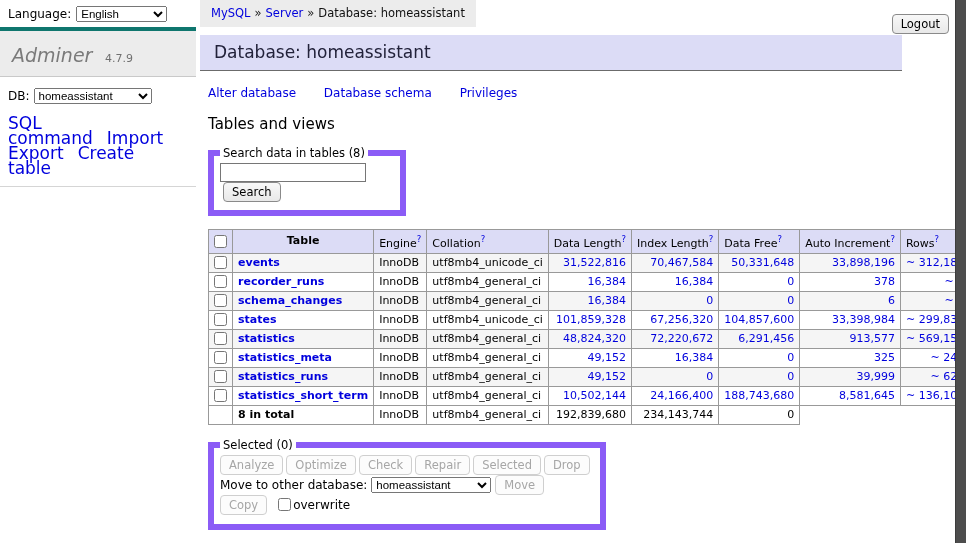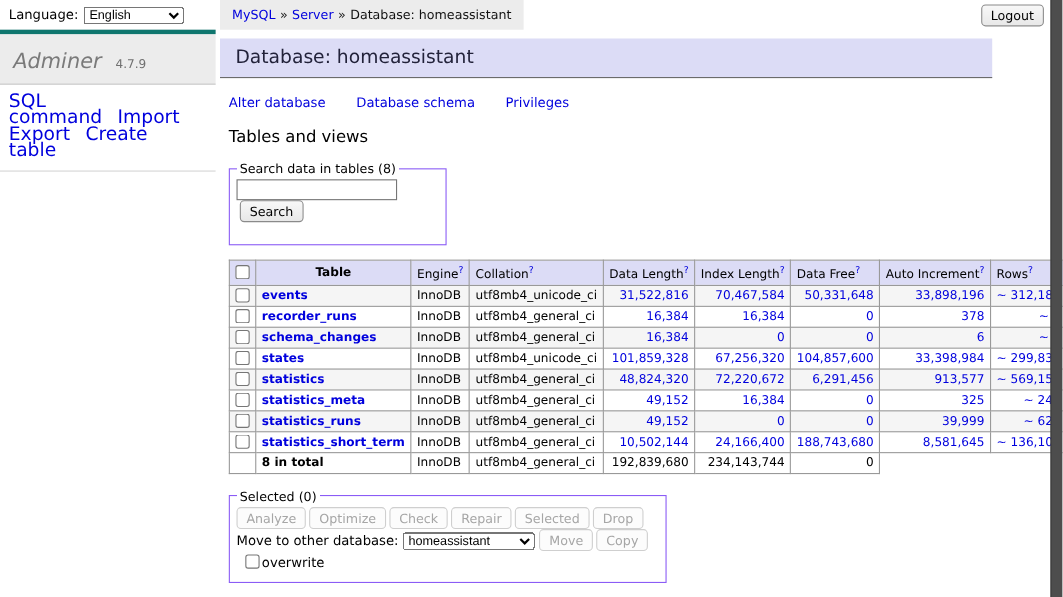--- a/index.html
+++ b/index.html
@@ -34,36 +34,36 @@
 
   
   .btn {
     font-family: "DejaVu Sans", "Liberation Sans", sans-serif;
     font-size: 11.5px; color: #000;
     background: linear-gradient(#f8f8f8, #e8e8e8);
     border: 1px solid #8a8a8a; border-radius: 4px;
     padding: 2px 8px; cursor: pointer;
   }
   .btn:disabled { color: #a6a6a6; border-color: #cfcfcf; background: #fcfcfc; cursor: default; }
-  #logout { position: absolute; top: 4px; right: 17px; }
+  #logout { position: absolute; top: 14px; right: 17px; }
 
   
   #main { position: absolute; left: 200px; top: 0; width: 702px; }
   .breadcrumb { display: inline-block; background: #ececec; padding: 6px 11px 7px; font-size: 11.5px; }
   .breadcrumb .sep { color: #222; margin: 0 4px; }
   .breadcrumb .current { color: #111; }
   #page-title {
     margin: 8px 0 0; background: #dcdcf6; border-bottom: 1px solid #6b6b6b;
     padding: 7px 14px 8px; font-size: 17px; font-weight: normal; color: #22223a;
   }
   .action-links { margin: 15px 0 0; padding-left: 8px; }
   .action-links a { margin-right: 24px; }
   h3.section { font-size: 15px; font-weight: normal; margin: 15px 0 0; padding-left: 8px; }
 
-  fieldset { border: 1px solid #8b5cf6; margin: 13px 0 0 8px; padding: 3px 6px 20px; }
+  fieldset { border: 6px solid #8b5cf6; margin: 13px 0 0 8px; padding: 3px 6px 8px; }
   legend { font-size: 11.5px; padding: 0 3px; }
   #search-fieldset { width: 198px; }
   #search-input { width: 146px; font-size: 11.5px; border: 1px solid #767676; padding: 2px 3px; height: 19px; vertical-align: middle; }
   #search-btn { margin-left: 3px; vertical-align: middle; }
 
   
   table.tables { border-collapse: collapse; margin: 13px 0 0 8px; font-size: 11px; }
   .tables td, .tables th { border: 1px solid #999; padding: 2px 5px; line-height: 14px; white-space: nowrap; }
   .tables thead td, .tables thead th { background: #dcdcf6; font-weight: normal; text-align: left; }
   .tables thead th { font-weight: bold; text-align: center; }
@@ -95,20 +95,23 @@
 <body>
 
 <aside id="sidebar">
   <div class="lang-row">
     <label>Language:</label><select><option>English</option></select>
   </div>
   <h1 id="logo">
     <span class="logo-name">Adminer</span>
     <span class="logo-version">4.7.9</span>
   </h1>
+  <div class="db-row">
+    <label>DB:</label><select><option>homeassistant</option></select>
+  </div>
   <p class="menu-links">
     <span><a>SQL command</a><a>Import</a></span><br>
     <span><a>Export</a><a>Create table</a></span>
   </p>
 </aside>
 
 <main id="main">
   <div class="breadcrumb">
     <a>MySQL</a><span class="sep">»</span><a>Server</a><span class="sep">»</span><span class="current">Database: homeassistant</span>
   </div>

